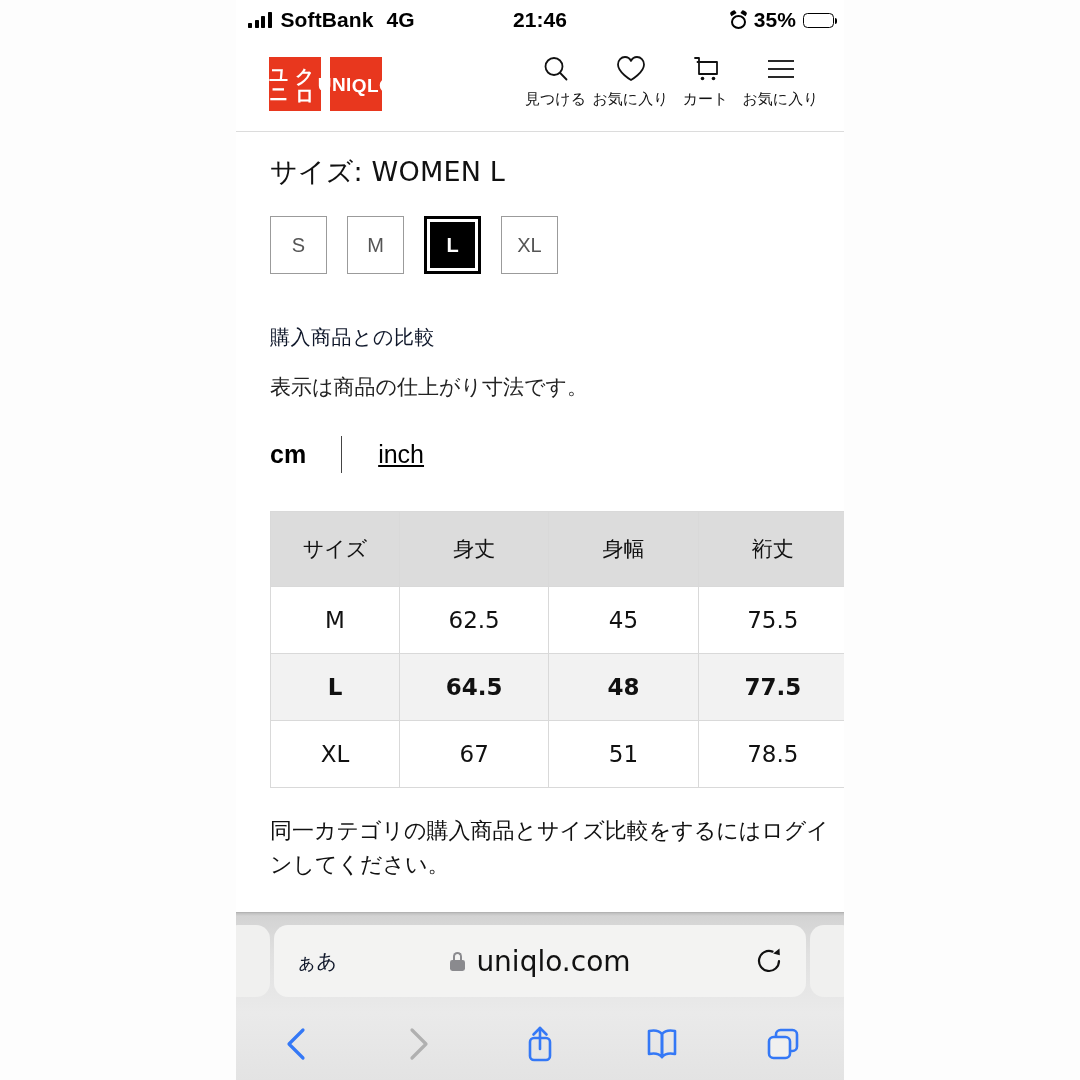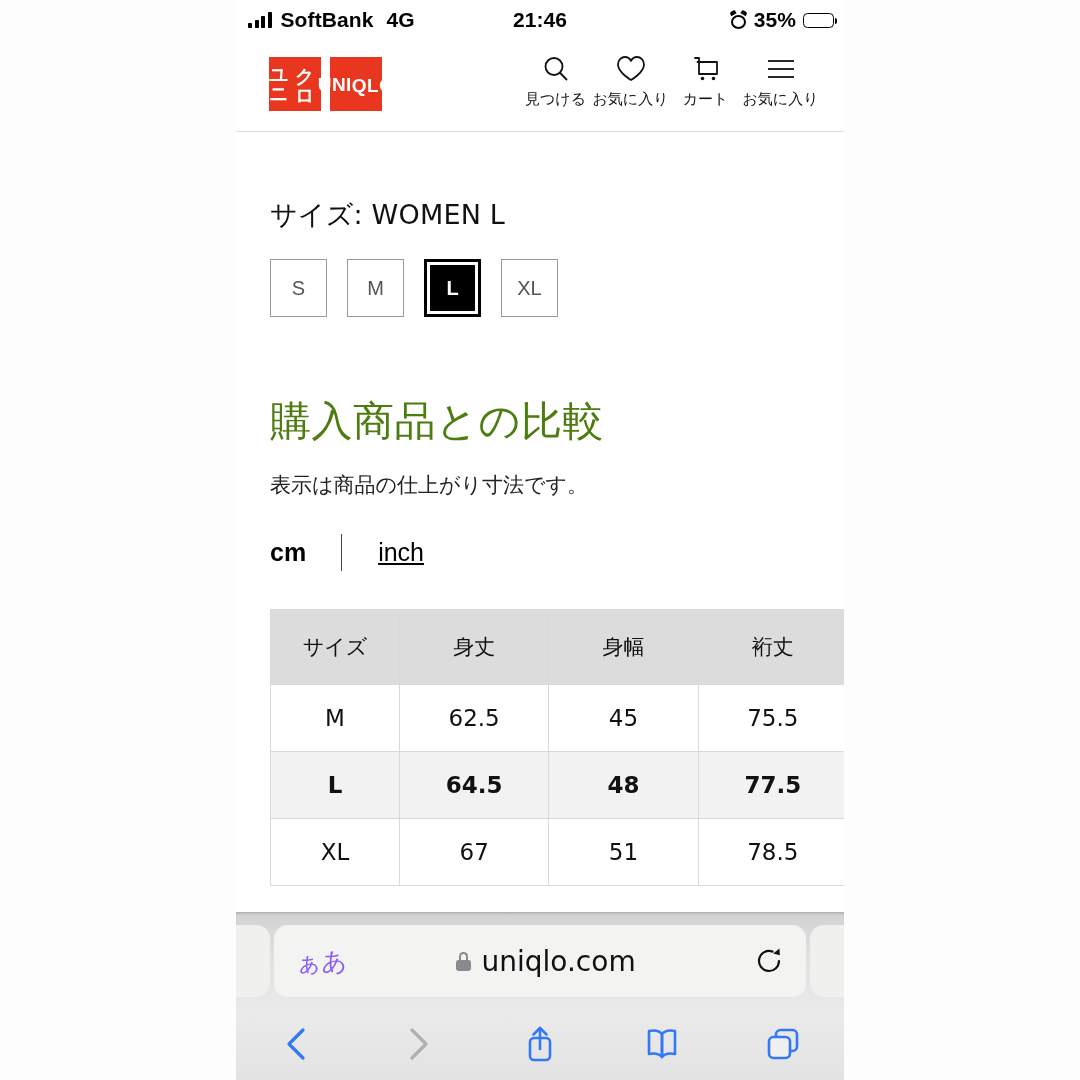--- a/index.html
+++ b/index.html
@@ -78,35 +78,35 @@
   .nav { position: absolute; right: 26px; top: 12px; display: flex; gap: 0; }
   .nav-item {
     width: 75px; display: flex; flex-direction: column; align-items: center; gap: 4px;
     cursor: pointer;
   }
   .nav-ico { height: 34px; display: flex; align-items: center; justify-content: center; }
   .nav-label { font-size: 15px; color: #111; font-family: Liberation Sans, sans-serif; white-space: nowrap; }
 
   
   .content { padding: 0 34px; }
-  .size-title { margin-top: 65px; font-size: 27px; color: #111; font-family: "DejaVu Sans", sans-serif; letter-spacing: .2px; }
+  .size-title { margin-top: 22px; font-size: 27px; color: #111; font-family: "DejaVu Sans", sans-serif; letter-spacing: .2px; }
 
   .size-opts { margin-top: 26px; display: flex; gap: 20px; }
   .size-box {
     width: 57px; height: 58px; border: 1px solid #9b9b9b; background: #fff;
     display: flex; align-items: center; justify-content: center;
     font-size: 20px; color: #555; cursor: pointer;
   }
   .size-box.selected {
     border: 3px solid #000; background: #000; color: #fff;
     box-shadow: inset 0 0 0 3px #fff, inset 0 0 0 4px #000;
     font-weight: 600;
   }
 
-  .sec-title { margin-top: 77px; font-size: 41px; color: #4d7c0f; font-family: "DejaVu Sans", sans-serif; font-weight: normal; letter-spacing: .5px; }
+  .sec-title { margin-top: 50px; font-size: 20px; color: #0f172a; font-family: "DejaVu Sans", sans-serif; font-weight: normal; letter-spacing: .5px; }
   .sec-sub { margin-top: 22px; font-size: 21px; color: #222; font-family: "DejaVu Sans", sans-serif; }
 
   .unit-row { margin-top: 34px; display: flex; align-items: center; gap: 16px; height: 38px; }
   .unit-cm { font-size: 25px; font-weight: bold; color: #000; padding-right: 19px; cursor: pointer; }
   .unit-div { width: 1px; height: 37px; background: #444; }
   .unit-inch { font-size: 25px; color: #000; text-decoration: underline; padding-left: 20px; cursor: pointer; }
 
   
   .size-table { margin-top: 38px; width: 578px; border-collapse: collapse; table-layout: fixed; }
   .size-table th, .size-table td {
@@ -136,21 +136,21 @@
     position: absolute; top: 12px; width: 46px; height: 72px;
     background: #f0f0ef; border-radius: 14px;
   }
   .tab-side.left { left: -12px; }
   .tab-side.right { right: -12px; }
   .urlbar {
     position: absolute; left: 38px; top: 12px; width: 532px; height: 72px;
     background: #f3f3f2; border-radius: 14px;
     display: flex; align-items: center; padding: 0 22px;
   }
-  .aa { font-size: 25px; color: #8b5cf6; font-family: "DejaVu Sans", sans-serif; white-space: nowrap; }
+  .aa { font-size: 20px; color: #0f172a; font-family: "DejaVu Sans", sans-serif; white-space: nowrap; }
   .url-center { flex: 1; display: flex; align-items: center; justify-content: center; gap: 11px; margin-left: -10px; }
   .lock { width: 15px; height: 19px; position: relative; }
   .lock .shackle { position: absolute; left: 3px; top: 0; width: 9px; height: 8px;
       border: 2.2px solid #8a8a8e; border-bottom: none; border-radius: 5px 5px 0 0; }
   .lock .body { position: absolute; left: 0; bottom: 0; width: 15px; height: 11px;
       background: #8a8a8e; border-radius: 2.4px; }
   .url-text { font-size: 28px; color: #111; font-family: "DejaVu Sans", sans-serif; }
   .reload { width: 30px; height: 30px; }
 
   .toolbar { position: absolute; left: 0; bottom: 0; width: 608px; height: 72px;
@@ -289,20 +289,21 @@
           </tr>
           <tr>
             <td>XL</td>
             <td>67</td>
             <td>51</td>
             <td>78.5</td>
           </tr>
         </tbody>
       </table>
 
+      <div class="note">同一カテゴリの購入商品とサイズ比較をするにはログインしてください。</div>
     </div>
 
     <div class="safari">
       <div class="tab-strip">
         <div class="tab-side left"></div>
         <div class="tab-side right"></div>
         <div class="urlbar">
           <span class="aa">ぁあ</span>
           <span class="url-center">
             <span class="lock">

